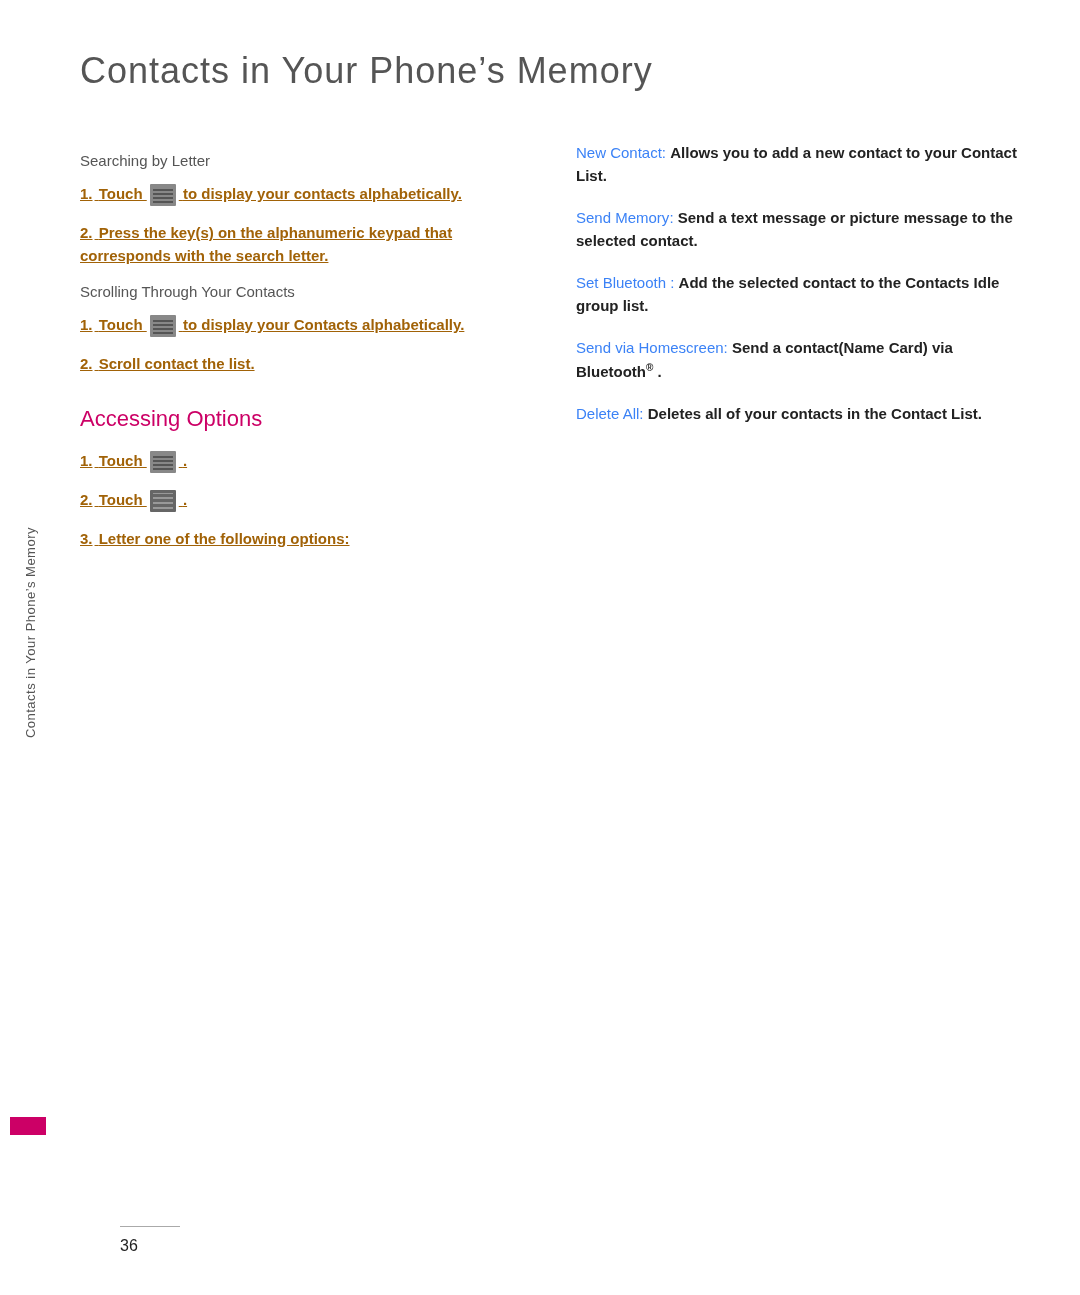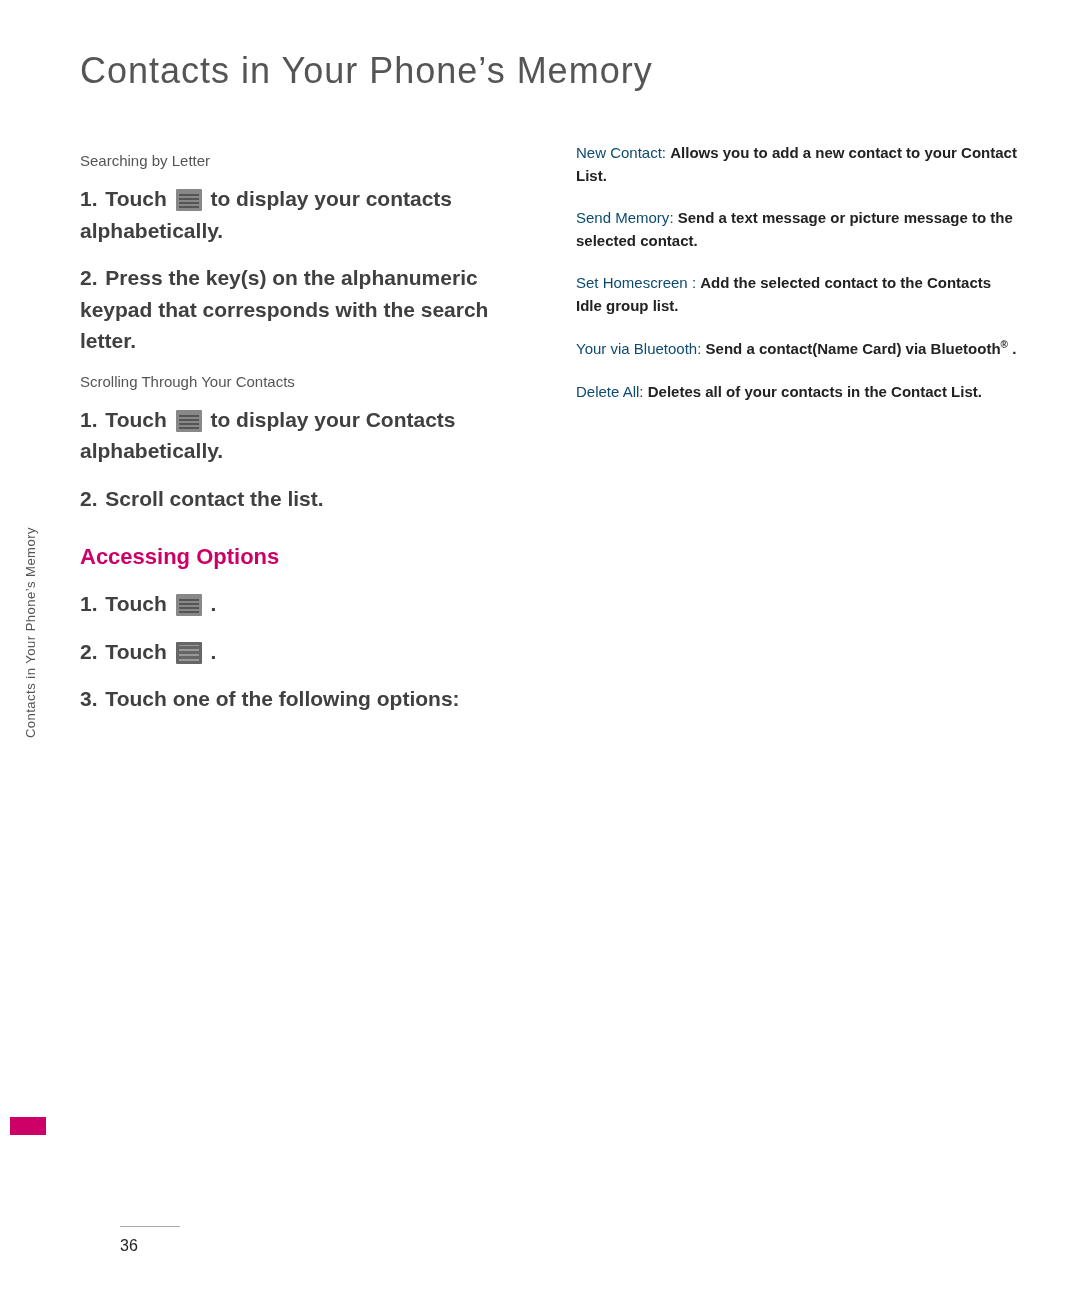--- a/index.html
+++ b/index.html
@@ -89,23 +89,24 @@
       font-size: 15px;
       color: #555;
       font-weight: 400;
       margin-bottom: 14px;
       margin-top: 10px;
     }
 
     
     .numbered-item {
       margin-bottom: 16px;
-      font-size: 21px;
+      font-size: 15px;
       line-height: 1.5;
-      color: #404040;
+      color: #a16207;
+      text-decoration: underline;
     }
 
     .numbered-item .num {
       font-weight: 700;
       margin-right: 2px;
     }
 
     .numbered-item .bold {
       font-weight: 700;
     }
@@ -142,36 +143,36 @@
         0deg,
         #999 0px, #999 2px,
         transparent 2px, transparent 5px
       );
     }
 
     
     .accessing-options-heading {
       font-size: 22px;
       color: #cc0066;
-      font-weight: 700;
+      font-weight: 400;
       margin-top: 30px;
       margin-bottom: 18px;
     }
 
     
     .right-item {
       margin-bottom: 20px;
       font-size: 15px;
       line-height: 1.5;
       color: #222;
     }
 
     .right-item .label {
       font-weight: 400;
-      color: #0c4a6e;
+      color: #3b82f6;
     }
 
     .right-item .desc {
       font-weight: 700;
       color: #222;
     }
 
     
     .page-footer {
       position: absolute;
@@ -260,43 +261,43 @@
 
           <div class="numbered-item">
             <span class="num bold">2.</span>
             <span class="bold"> Touch </span>
             <span class="icon-inline icon2"></span>
             <span class="bold"> .</span>
           </div>
 
           <div class="numbered-item">
             <span class="num bold">3.</span>
-            <span class="bold"> Touch one of the following options:</span>
+            <span class="bold"> Letter one of the following options:</span>
           </div>
         </div>
 
       </div>
 
       <div class="right-col">
 
         <div class="right-item">
           <span class="label">New Contact: </span><span class="desc">Allows you to add a new contact to your Contact List.</span>
         </div>
 
         <div class="right-item">
           <span class="label">Send Memory</span><span class="label">: </span><span class="desc">Send a text message or picture message to the selected contact.</span>
         </div>
 
 
         <div class="right-item">
-          <span class="label">Set Homescreen : </span><span class="desc">Add the selected contact to the Contacts Idle group list.</span>
-        </div>
-
-        <div class="right-item">
-          <span class="label">Your via Bluetooth:  </span><span class="desc">Send a contact(Name Card) via Bluetooth<span class="superscript">®</span> .</span>
+          <span class="label">Set Bluetooth : </span><span class="desc">Add the selected contact to the Contacts Idle group list.</span>
+        </div>
+
+        <div class="right-item">
+          <span class="label">Send via Homescreen:  </span><span class="desc">Send a contact(Name Card) via Bluetooth<span class="superscript">®</span> .</span>
         </div>
 
         <div class="right-item">
           <span class="label">Delete All:  </span><span class="desc">Deletes all of your contacts in the Contact List.</span>
         </div>
 
       </div>
 
     </div>
 

